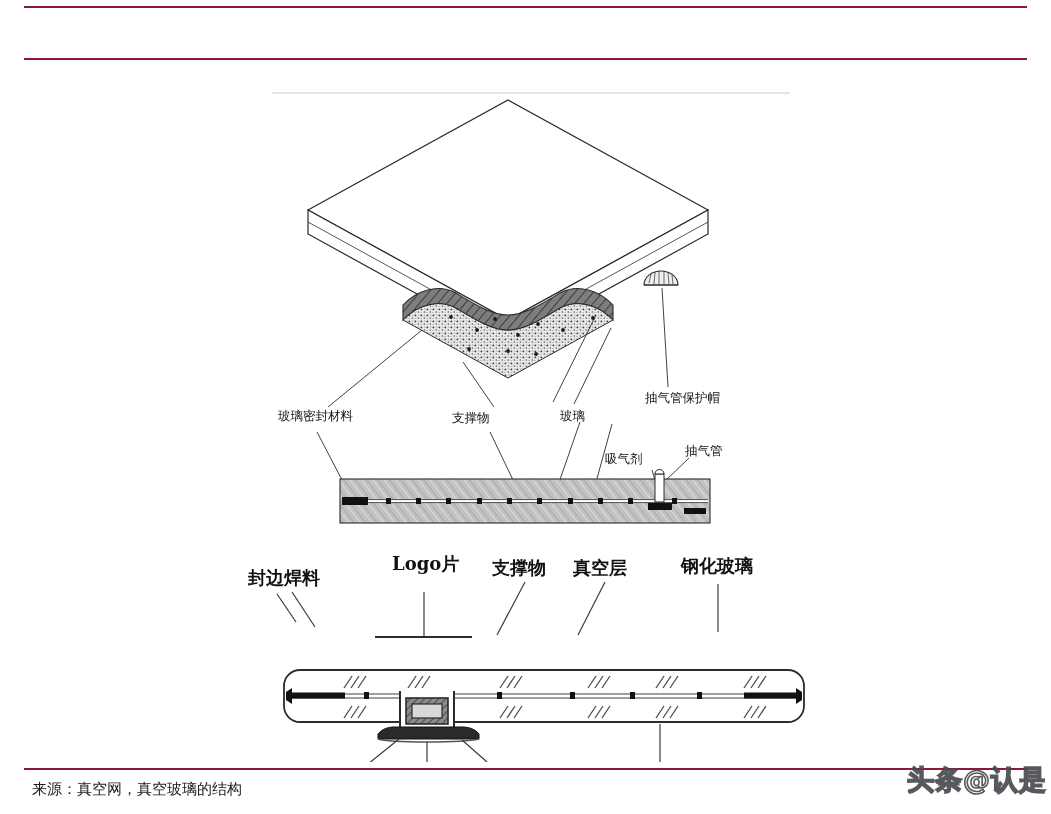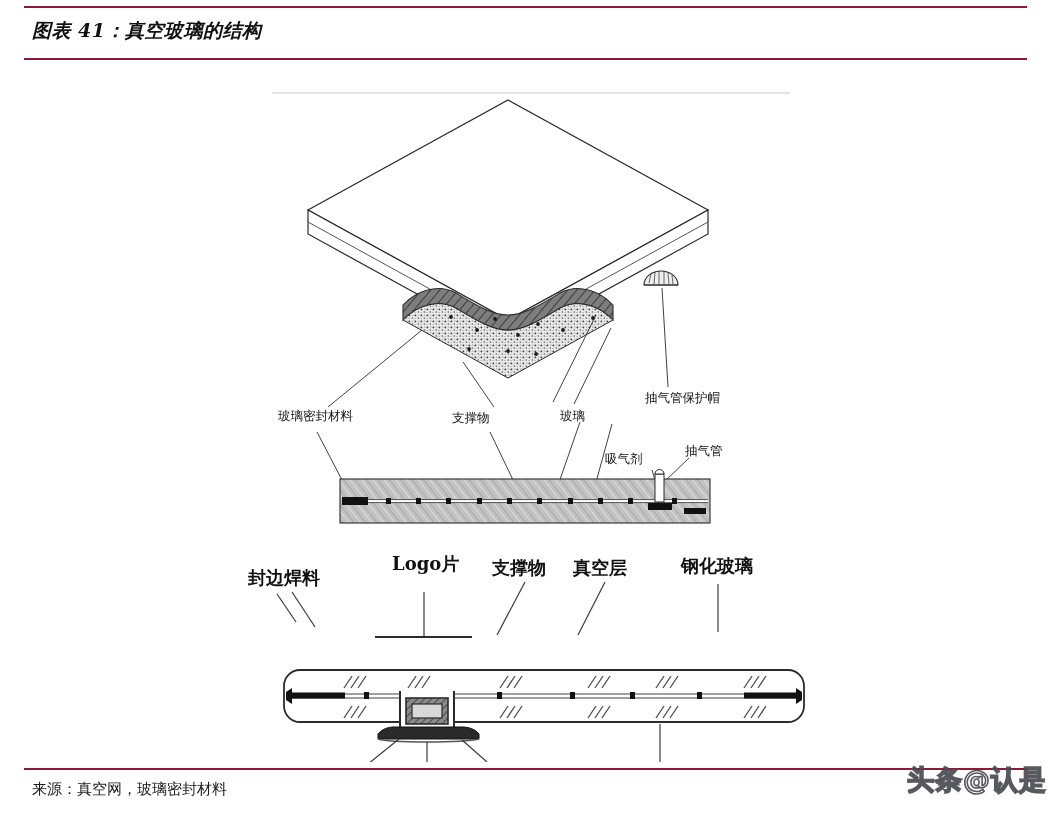--- a/index.html
+++ b/index.html
@@ -56,21 +56,20 @@
 
   .cn{font-family:"DejaVu Sans","Liberation Sans",sans-serif;}
   .serifcn{font-family:"DejaVu Serif","Liberation Serif",serif;}
 </style>
 </head>
 <body>
 
 <div class="page">
 
   <div class="hdr-rule-top"></div>
-  <div class="hdr-title">图表 41：真空玻璃的结构</div>
   <div class="hdr-rule-bottom"></div>
 
   <div class="fig">
     <svg width="1051" height="700" viewBox="0 0 1051 700" xmlns="http://www.w3.org/2000/svg">
       <defs>
 
         <pattern id="hatchDark" width="7" height="7" patternTransform="rotate(40)" patternUnits="userSpaceOnUse">
           <rect width="7" height="7" fill="#7d7d7d"></rect>
           <line x1="0" y1="0" x2="0" y2="7" stroke="#2b2b2b" stroke-width="1.6"></line>
         </pattern>
@@ -304,16 +303,16 @@
 
         <g opacity=".45">
           <path d="M735,726 C738,720 744,719 748,723 C752,727 748,731 744,730 C740,729 739,724 743,722" fill="none" stroke="#8a8a8a" stroke-width="1.6"></path>
           <text class="serifcn" x="752" y="730" font-size="15" fill="#8a8a8a">新立基</text>
         </g>
       </g>
     </svg>
   </div>
 
   <div class="ftr-rule"></div>
-  <div class="ftr-src">来源：真空网，玻璃密封材料</div>
+  <div class="ftr-src">来源：真空网，真空玻璃的结构</div>
   <div class="ftr-mark">头条@认是</div>
 
 </div>
 
 </body></html>

